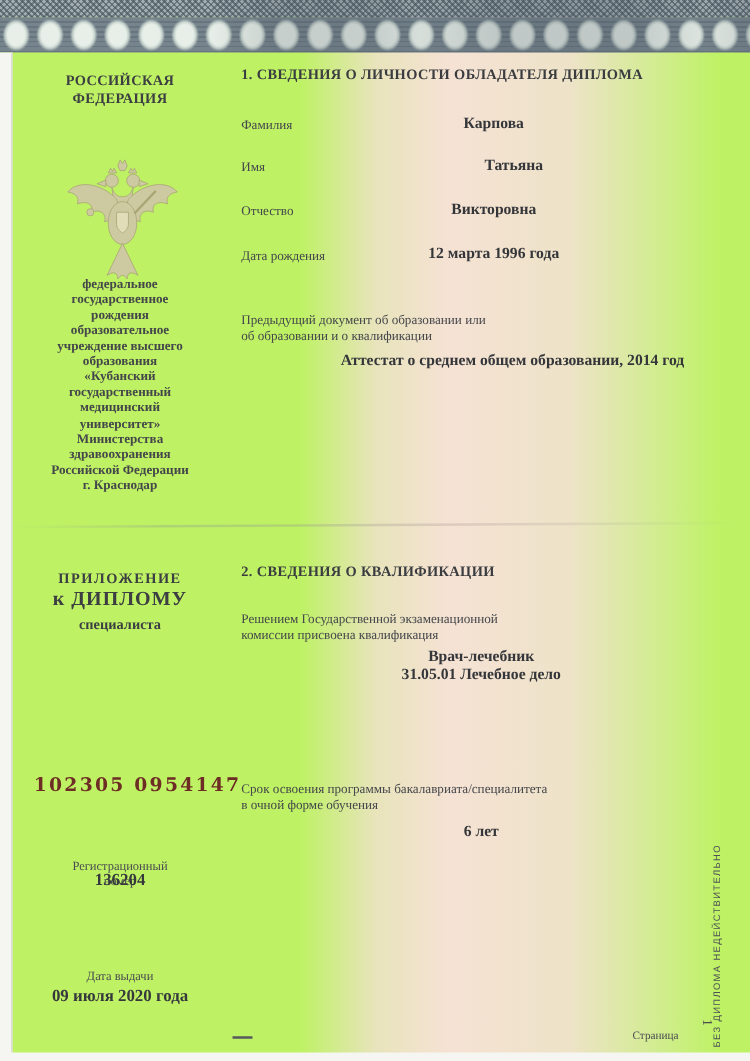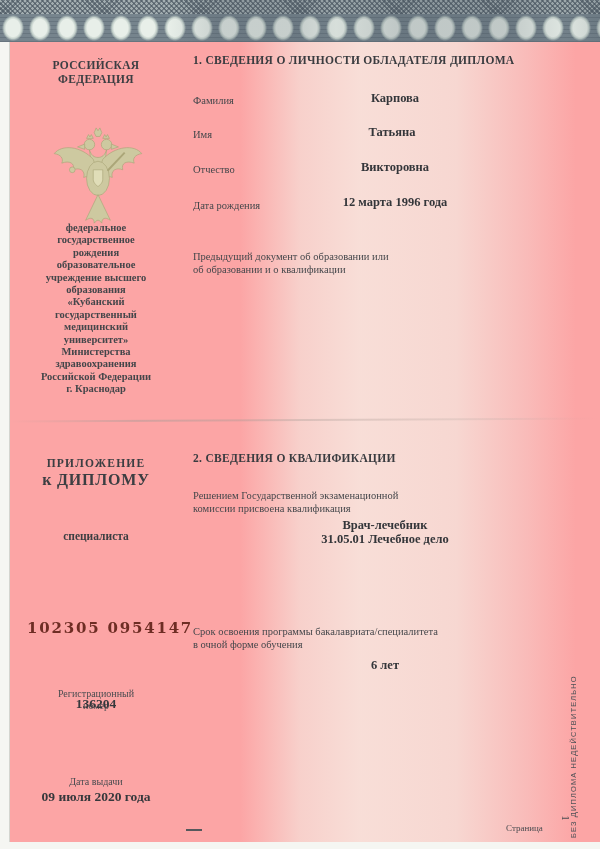--- a/index.html
+++ b/index.html
@@ -1,21 +1,21 @@
 <!DOCTYPE html>
 <html><head>
 <meta charset="utf-8">
 <style>
   * { margin:0; padding:0; box-sizing:border-box; }
   html,body { background:#9a9a9a; }
   #page {
     position:relative; width:600px; height:849px; overflow:hidden;
     font-family:"Liberation Serif","DejaVu Serif",serif;
     color:#3e4043;
-    background:#fca5a5;
+    background:#bef264;
   }
   .abs { position:absolute; }
   
   .pink-band {
     inset:0;
     background:linear-gradient(90deg,
       rgba(246,226,219,0) 0%, rgba(246,226,219,0) 40%,
       rgba(246,223,216,0.75) 50%, rgba(248,225,218,0.95) 60%,
       rgba(246,224,217,0.85) 76%, rgba(244,227,221,0.35) 88%,
       rgba(246,226,219,0) 96%);
@@ -58,21 +58,21 @@
     left:8px; top:419px; width:590px; height:2px;
     background:linear-gradient(90deg, rgba(140,152,146,0) 0, rgba(140,152,146,0.35) 22%, rgba(168,150,144,0.30) 62%, rgba(140,152,146,0.12) 85%, rgba(140,152,146,0) 100%);
     transform:rotate(-0.3deg);
   }
   
   .lc { left:20px; width:152px; text-align:center; }
   .country { font-size:11.5px; font-weight:bold; line-height:14px; letter-spacing:0.3px; color:#3c3e42; }
   .inst { font-size:10.5px; font-weight:bold; line-height:12.4px; color:#44464a; }
   .doc-type-1 { font-size:11.5px; font-weight:bold; letter-spacing:1.2px; color:#3c3e42; }
   .doc-type-2 { font-size:16px; font-weight:bold; letter-spacing:0.8px; color:#3c3e42; }
-  .doc-type-3 { font-size:11.5px; font-weight:bold; color:#3c3e42;margin-top:36px; }
+  .doc-type-3 { font-size:11.5px; font-weight:bold; color:#3c3e42; }
   .serial { font-family:"DejaVu Serif","Liberation Serif",serif; font-size:15px; font-weight:bold; letter-spacing:1.8px; color:#6e2d24;margin-top:34px; }
   .tiny-label { font-size:10px; line-height:11.5px; color:#4a4c50; }
   .big-val { font-size:13.5px; font-weight:bold; color:#36383c; }
   .sec-title { font-size:11.5px; font-weight:bold; letter-spacing:0.3px; color:#3a3c40; white-space:nowrap; }
   .lbl { font-size:10.5px; color:#45474b; line-height:12.5px; }
   .val { font-size:12.5px; font-weight:bold; color:#34363a; text-align:center; }
   .page-word { font-size:9px; color:#4a4c50; }
   .page-num { font-size:11px; color:#4a4c50; transform:rotate(90deg); }
   .watermark {
     writing-mode:vertical-rl; transform:rotate(180deg);
@@ -164,32 +164,33 @@
 
   <div class="abs lc tiny-label" style="top:776px;">Дата выдачи</div>
   <div class="abs lc big-val" style="top:789px;">09 июля 2020 года</div>
 
   <div class="abs sec-title" style="left:193px; top:54px;">1. СВЕДЕНИЯ О ЛИЧНОСТИ ОБЛАДАТЕЛЯ ДИПЛОМА</div>
 
   <div class="abs lbl" style="left:193px; top:95px;">Фамилия</div>
   <div class="abs val" style="left:280px; top:91px;  width:230px;">Карпова</div>
 
   <div class="abs lbl" style="left:193px; top:129px;">Имя</div>
-  <div class="abs val" style="left:277px; top:125px; width:230px;">Татьяна</div>
+  <div class="abs val" style="left:296px; top:125px; width:230px;">Татьяна</div>
 
   <div class="abs lbl" style="left:193px; top:164px;">Отчество</div>
   <div class="abs val" style="left:280px; top:160px; width:230px;">Викторовна</div>
 
   <div class="abs lbl" style="left:193px; top:200px;">Дата рождения</div>
   <div class="abs val" style="left:280px; top:195px; width:230px;">12 марта 1996 года</div>
 
   <div class="abs lbl" style="left:193px; top:251px;">
     <div>Предыдущий документ об образовании или</div>
     <div>об образовании и о квалификации</div>
   </div>
+  <div class="abs val" style="left:220px; top:281px; width:380px;">Аттестат о среднем общем образовании, 2014 год</div>
 
   <div class="abs sec-title" style="left:193px; top:452px;">2. СВЕДЕНИЯ О КВАЛИФИКАЦИИ</div>
 
   <div class="abs lbl" style="left:193px; top:490px;">
     <div>Решением Государственной экзаменационной</div>
     <div>комиссии присвоена квалификация</div>
   </div>
   <div class="abs val" style="left:235px; top:518px; width:300px;">Врач-лечебник</div>
   <div class="abs val" style="left:235px; top:532px; width:300px;">31.05.01 Лечебное дело</div>
 

